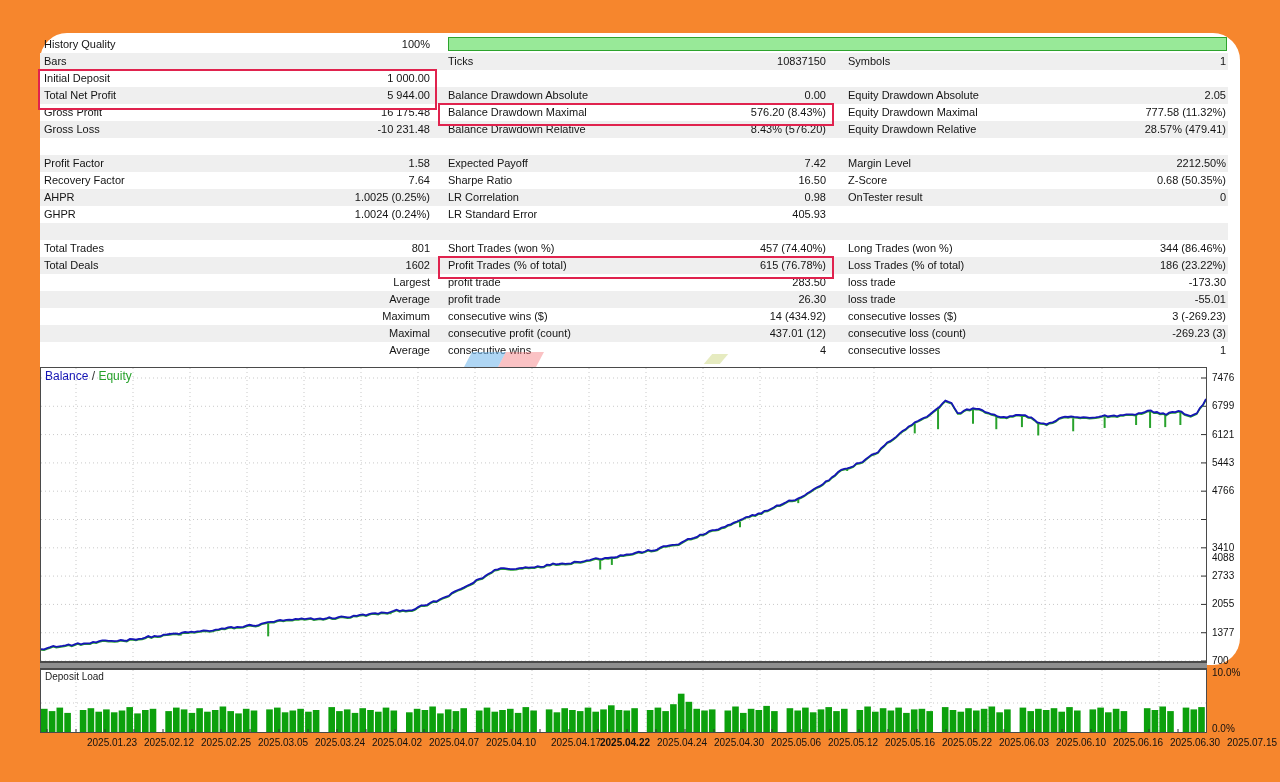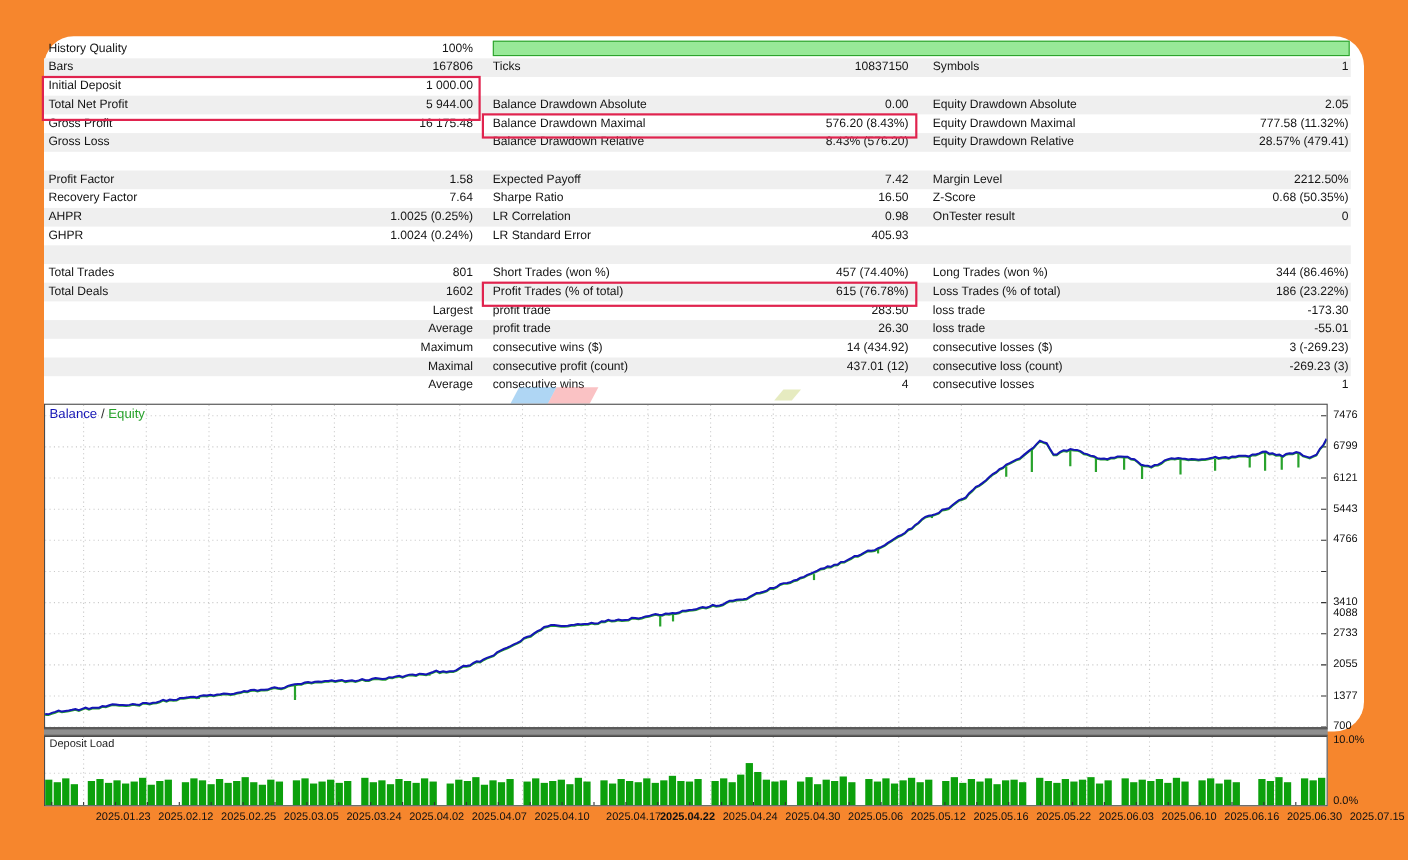--- a/index.html
+++ b/index.html
@@ -57,21 +57,20 @@
 
 <div id="content">
 
   <div id="stats">
       <div class="trow">
         <span class="cell c1l">History Quality</span>
         <span class="cell c1v">100%</span>
       </div>
       <div class="trow shade">
         <span class="cell c1l">Bars</span>
-        <span class="cell c1v">167806</span>
         <span class="cell c2l">Ticks</span>
         <span class="cell c2v">10837150</span>
         <span class="cell c3l">Symbols</span>
         <span class="cell c3v">1</span>
       </div>
       <div class="trow">
         <span class="cell c1l">Initial Deposit</span>
         <span class="cell c1v">1 000.00</span>
       </div>
       <div class="trow shade">
@@ -85,20 +84,21 @@
       <div class="trow">
         <span class="cell c1l">Gross Profit</span>
         <span class="cell c1v">16 175.48</span>
         <span class="cell c2l">Balance Drawdown Maximal</span>
         <span class="cell c2v">576.20 (8.43%)</span>
         <span class="cell c3l">Equity Drawdown Maximal</span>
         <span class="cell c3v">777.58 (11.32%)</span>
       </div>
       <div class="trow shade">
         <span class="cell c1l">Gross Loss</span>
+        <span class="cell c1v">-10 231.48</span>
         <span class="cell c2l">Balance Drawdown Relative</span>
         <span class="cell c2v">8.43% (576.20)</span>
         <span class="cell c3l">Equity Drawdown Relative</span>
         <span class="cell c3v">28.57% (479.41)</span>
       </div>
       <div class="trow"></div>
       <div class="trow shade">
         <span class="cell c1l">Profit Factor</span>
         <span class="cell c1v">1.58</span>
         <span class="cell c2l">Expected Payoff</span>

